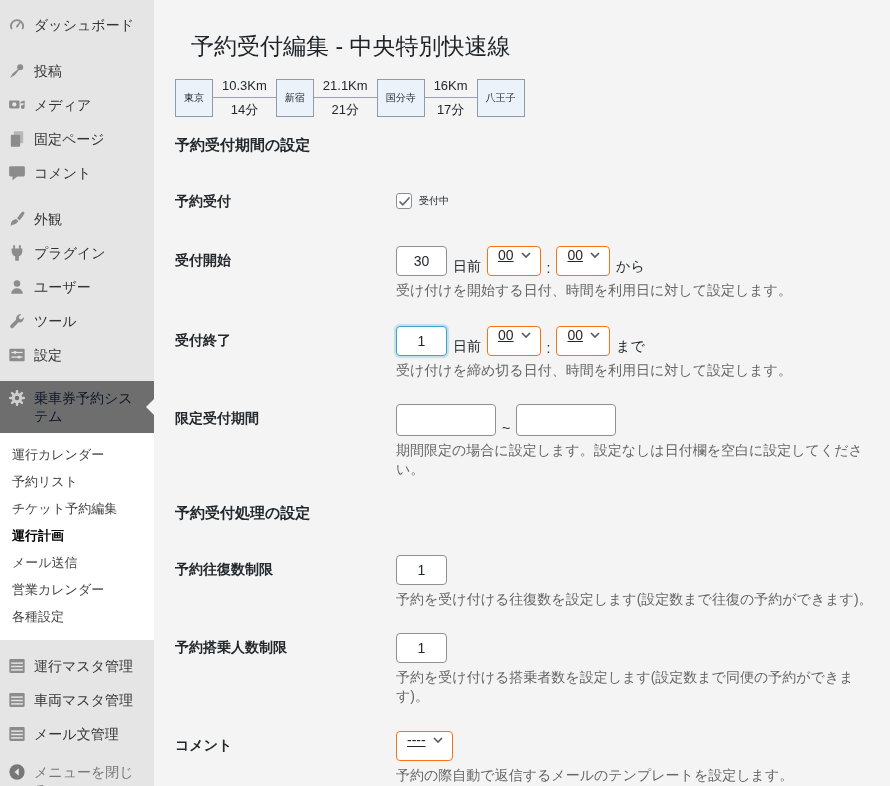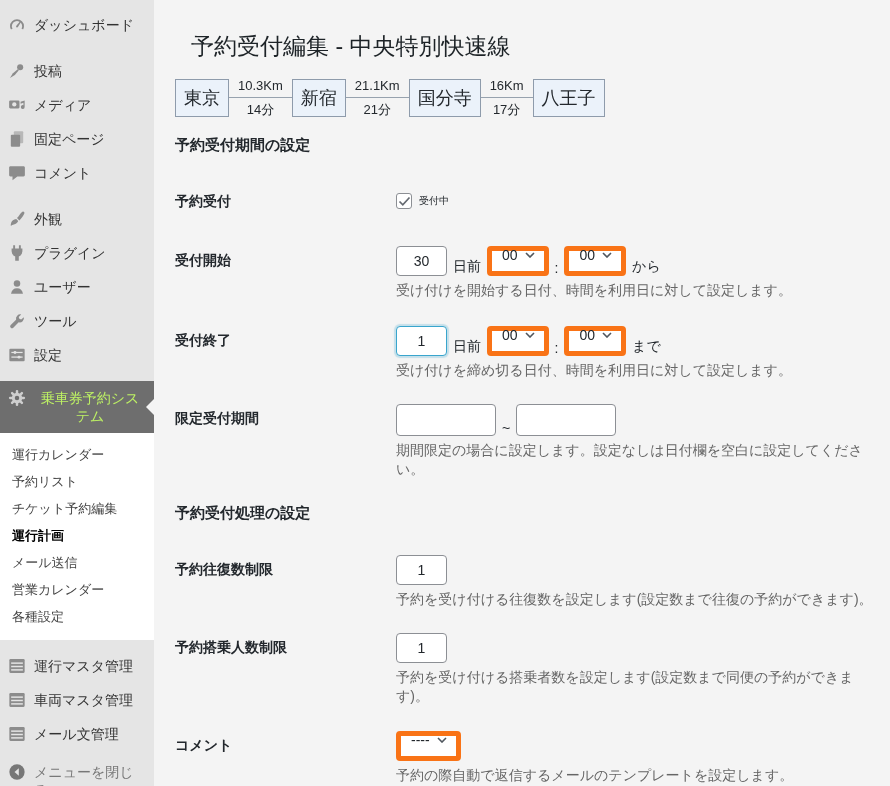--- a/index.html
+++ b/index.html
@@ -16,40 +16,40 @@
   .sidebar { flex:0 0 154px; width:154px; background:#e5e5e5; padding-top:8px; }
   .menu-item {
     display:flex; align-items:flex-start; gap:8px;
     padding:8px 8px; font-size:14px; line-height:18px;
     color:#333; cursor:pointer; position:relative;
   }
   .menu-icon { width:18px; height:18px; flex:0 0 18px; color:#8c8c8c; display:block; }
   .menu-icon svg { display:block; width:18px; height:18px; }
   .menu-sep { height:12px; }
   .menu-sep.small { height:9px; }
-  .menu-item.active { background:#6e6e6e; color:#bef264;text-align:center; }
+  .menu-item.active { background:#6e6e6e; color:#0f172a; }
   .menu-item.active .menu-icon { color:#cfcfcf; }
   .menu-item.active::after {
     content:""; position:absolute; right:0; top:50%; margin-top:-8px;
     border:8px solid transparent; border-right-color:#f4f4f4;
   }
   .submenu { background:#fff; padding:8px 0 10px; }
   .submenu-item { padding:6px 12px; font-size:13px; line-height:15px; color:#444; cursor:pointer; }
   .submenu-item.current { font-weight:bold; color:#000; }
   .collapse-item { color:#777; margin-top:4px; }
   .collapse-item .menu-icon { color:#777; }
 
   
   .content { flex:1; padding:15px 10px 0 21px; }
   .page-title { font-size:23px; font-weight:500; margin:16px; line-height:30px; color:#1d2327; }
 
   .route { display:flex; align-items:center; margin:17px 0 0; }
   .station {
     background:#ebf2fa; border:1px solid #8e9bab;
-    padding:9px 8px; font-size:18px; line-height:18px; color:#23282d;
+    padding:9px 8px; font-size:10px; line-height:18px; color:#23282d;
   }
   .segment { text-align:center; font-size:13px; line-height:15px; color:#23282d; }
   .seg-dist { padding:0 9px 4px; border-bottom:1px solid #97a2ae; }
   .seg-time { padding:4px 9px 0; }
 
   .section-title { font-size:15px; font-weight:bold; margin:25px 0 0; color:#23282d; }
   .section-title.first { margin-top:19px; }
 
   .form-row { display:flex; align-items:flex-start; }
   .form-label { flex:0 0 221px; font-weight:bold; font-size:14px; padding-top:6px; }
@@ -65,22 +65,22 @@
   .control-line { display:flex; align-items:flex-end; gap:6px; }
   .txt {
     height:30px; border:1px solid #8c8f94; border-radius:4px; background:#fff;
     font-size:14px; text-align:center; padding:0 6px; color:#23282d; font-family:inherit;
   }
   .txt.small { width:51px; }
   .txt.date { width:100px; height:32px; }
   .txt.focus { border-color:#39a5cd; box-shadow:0 0 1px 2px rgba(57,165,205,.25); outline:none; }
   .wpselect {
     display:inline-flex; align-items:center; gap:7px; height:30px;
-    padding:0 9px 12px 10px; border:5px solid #f97316; border-radius:4px;
-    background:#fff; font-size:14px; cursor:pointer;
+    padding:0 9px 12px 10px; border:1px solid #f97316; border-radius:4px;
+    background:#fff; font-size:14px; cursor:pointer;text-decoration:underline;
   }
   .wpselect .chev { display:block; }
   .help { margin-top:5px; color:#666; font-size:14px; line-height:19px; }
 
   .cb-row { display:flex; align-items:center; gap:7px; font-size:10px; }
   .checkbox {
     width:16px; height:16px; border:1px solid #8c8f94; border-radius:3px;
     background:#fff; display:inline-flex; align-items:center; justify-content:center; cursor:pointer;
   }
 </style>

